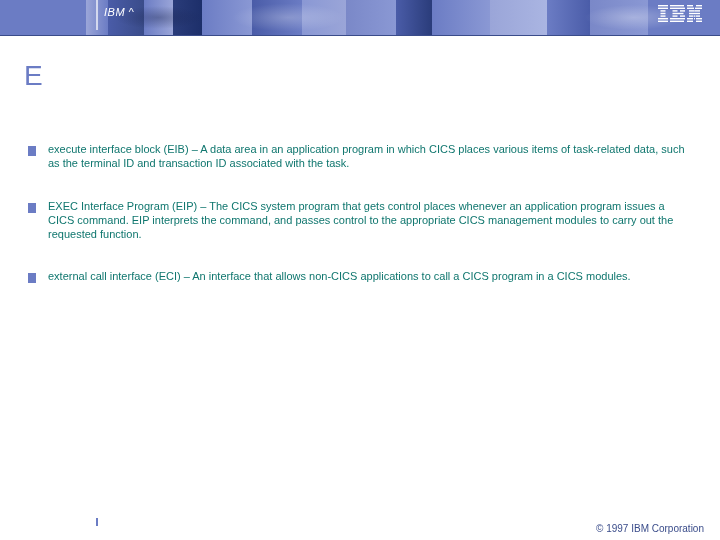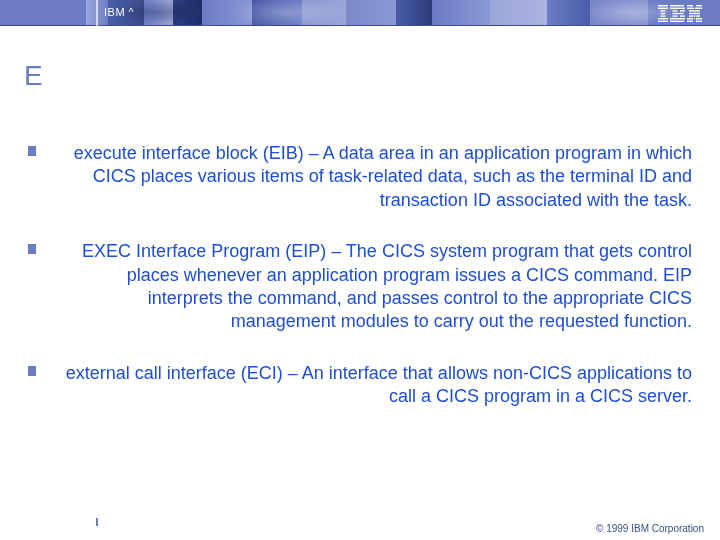--- a/index.html
+++ b/index.html
@@ -7,38 +7,39 @@
       width: 720px;
       height: 540px;
       font-family: Arial, Helvetica, sans-serif;
       background: #fff;
       position: relative;
       overflow: hidden;
     }
     .header-band {
       position: relative;
       width: 100%;
-      height: 26px;
+      height: 36px;
       background: linear-gradient(90deg,
         #6b7cc4 0%, #6b7cc4 12%,
         #9aa5d8 12%, #6b7cc4 15%,
         #4a5ca8 15%, #3a4c8a 20%,
         #6b7cc4 20%, #9aa5d8 24%,
         #2a3c7a 24%, #1d2f6a 28%,
         #6b7cc4 28%, #8a98d4 35%,
         #4a5ca8 35%, #6b7cc4 42%,
         #8a98d4 42%, #9aa5d8 48%,
         #7a88c8 48%, #8a98d4 55%,
         #4a5ca8 55%, #2a3c7a 60%,
         #6b7cc4 60%, #8a98d4 68%,
         #9aa5d8 68%, #aab5e2 76%,
         #6b7cc4 76%, #4a5ca8 82%,
         #7a88c8 82%, #8a98d4 90%,
         #6b7cc4 90%, #6b7cc4 100%);
       border-bottom: 1px solid #3a4c8a;
+      font-style: italic;
     }
     .header-overlay {
       position: absolute;
       top: 0; left: 0; right: 0; bottom: 0;
       background:
         radial-gradient(ellipse 80px 20px at 40% 50%, rgba(255,255,255,0.25), transparent 70%),
         radial-gradient(ellipse 70px 18px at 88% 50%, rgba(255,255,255,0.28), transparent 70%),
         radial-gradient(ellipse 60px 16px at 22% 50%, rgba(20,30,70,0.35), transparent 72%);
     }
     .header-left-accent {
@@ -77,24 +78,23 @@
       margin: 22px 0 50px 2px;
     }
     .bullets {
       list-style: none;
       padding-left: 6px;
     }
     .bullets li {
       position: relative;
       padding-left: 20px;
       margin-bottom: 28px;
-      font-size: 18px;
-      color: #1d4ed8;
+      font-size: 11px;
+      color: #0f766e;
       line-height: 1.3;
-      text-align: right;
     }
     .bullets li::before {
       content: '';
       position: absolute;
       left: 0;
       top: 4px;
       width: 8px;
       height: 10px;
       background: #6b7cc4;
     }
@@ -166,20 +166,20 @@
       </g>
     </svg>
   </div>
 </div>
 
 <div class="content">
   <div class="slide-letter">E</div>
   <ul class="bullets">
     <li>execute interface block (EIB) – A data area in an application program in which CICS places various items of task-related data, such as the terminal ID and transaction ID associated with the task.</li>
     <li>EXEC Interface Program (EIP) – The CICS system program that gets control places whenever an application program issues a CICS command. EIP interprets the command, and passes control to the appropriate CICS management modules to carry out the requested function.</li>
-    <li>external call interface (ECI) – An interface that allows non-CICS applications to call a CICS program in a CICS server.</li>
+    <li>external call interface (ECI) – An interface that allows non-CICS applications to call a CICS program in a CICS modules.</li>
   </ul>
 </div>
 
 <div class="footer-band">
   <div class="footer-accent"></div>
-  <div class="copyright">© 1999 IBM Corporation</div>
+  <div class="copyright">© 1997 IBM Corporation</div>
 </div>
 
 </body></html>

